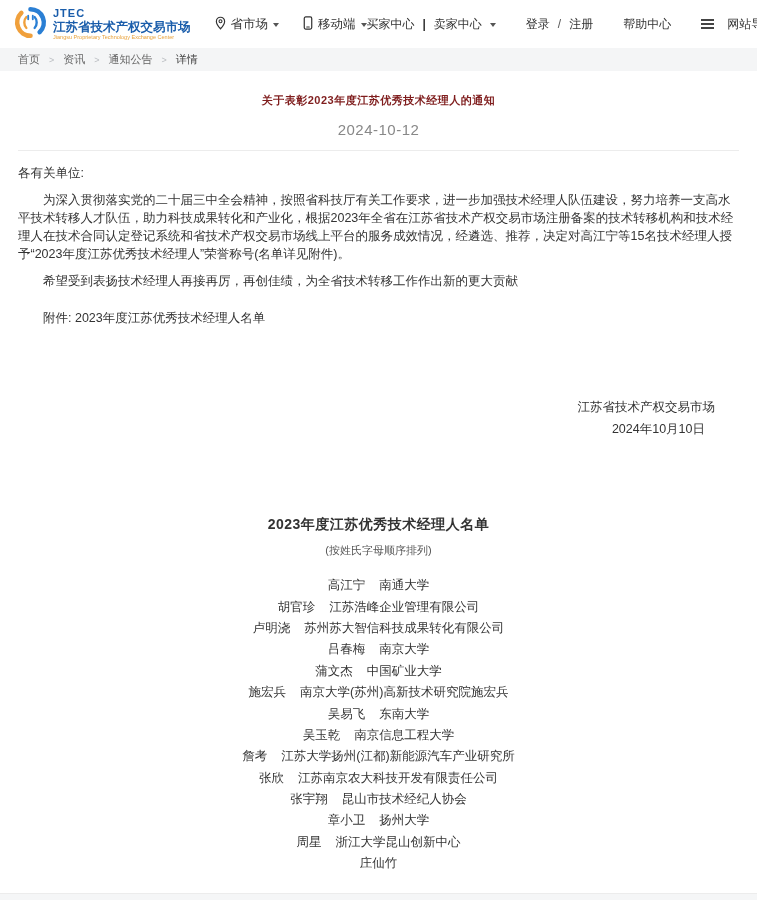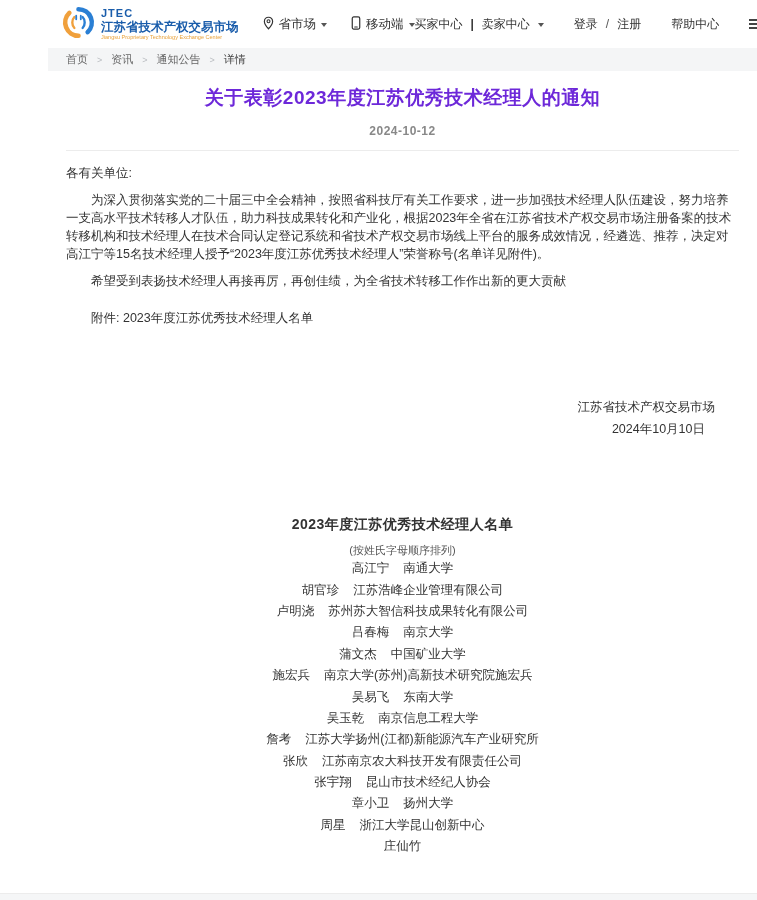--- a/index.html
+++ b/index.html
@@ -1,18 +1,18 @@
 <!DOCTYPE html>
 <html><head>
 <meta charset="utf-8">
 <style>
   * { margin: 0; padding: 0; box-sizing: border-box; }
   html, body { background: #ffffff; }
   body { font-family: "Liberation Sans", "DejaVu Sans", sans-serif; }
-  .page { position: relative; width: 757px; height: 900px; margin: 0 auto; background: #fff; overflow: hidden; padding-left: 48px; }
+  .page { position: relative; width: 757px; height: 900px; margin: 0 auto; background: #fff; overflow: hidden; }
 
   
   .site-header { display: flex; align-items: center; height: 48px; padding: 0 14px 0 14px; background: #fff; }
   .logo { display: flex; align-items: center; gap: 6px; cursor: pointer; }
   .logo-text { line-height: 1; }
   .logo-jtec { font-size: 11px; font-weight: bold; color: #1a5dab; letter-spacing: 1px; }
   .logo-cn { font-size: 12.5px; font-weight: bold; color: #1a5dab; margin-top: 2px; white-space: nowrap; }
   .logo-en { font-size: 6px; color: #e9a23b; margin-top: 1px; white-space: nowrap; transform: scale(.92); transform-origin: left; }
   .nav-item { display: flex; align-items: center; gap: 5px; margin-left: 24px; font-size: 12.5px; color: #333; cursor: pointer; white-space: nowrap; }
   .caret { width: 0; height: 0; border-left: 3.5px solid transparent; border-right: 3.5px solid transparent; border-top: 4.5px solid #555; margin-top: 1px; }
@@ -27,35 +27,35 @@
   .nav-icon { flex: 0 0 auto; }
 
   
   .breadcrumb { display: flex; align-items: center; height: 23px; background: #f4f5f6; padding-left: 18px; font-size: 11px; color: #666; gap: 9px; }
   .crumb { cursor: pointer; }
   .crumb-sep { color: #b9bcc0; font-size: 9px; }
   .crumb-current { color: #444; cursor: default; }
 
   
   .article { padding: 0 18px; }
-  .article-title { text-align: center; font-size: 19px; font-weight: bold; color: #6d28d9; margin-top: 14px; letter-spacing: .5px; }
-  .article-date { text-align: center; font-size: 12px; font-weight: 700; color: #888; margin-top: 13px; letter-spacing: .5px; }
+  .article-title { text-align: center; font-size: 11px; font-weight: bold; color: #7f1d1d; margin-top: 22px; letter-spacing: .5px; }
+  .article-date { text-align: center; font-size: 15px; font-weight: 400; color: #888; margin-top: 13px; letter-spacing: .5px; }
   .divider { border: none; border-top: 1px solid #ececec; margin-top: 12px; }
   .body-text { font-size: 12.5px; color: #333; line-height: 18px; }
   .salutation { margin-top: 13px; }
   .para { text-indent: 2em; margin-top: 9px; }
   .attachment { text-indent: 2em; margin-top: 19px; }
   .sig { text-align: right; font-size: 12.5px; color: #333; }
   .sig-org { margin-top: 72px; padding-right: 24px; }
   .sig-date { margin-top: 5px; padding-right: 34px; }
 
   
   .roster-title { text-align: center; font-size: 14px; font-weight: 600; color: #333; margin-top: 78px; letter-spacing: .5px; }
   .roster-sub { text-align: center; font-size: 11px; color: #555; margin-top: 9px; }
-  .roster-list { }
+  .roster-list { margin-top: 17px; }
   .roster-row { display: flex; justify-content: center; gap: 14px; font-size: 12.5px; color: #333; height: 21.4px; align-items: center; }
 
   .footer-strip { position: absolute; left: 0; bottom: 0; width: 100%; height: 7px; background: #f5f6f7; border-top: 1px solid #ececec; }
 </style>
 </head>
 <body>
 
 <div class="page">
 
   <header class="site-header">

